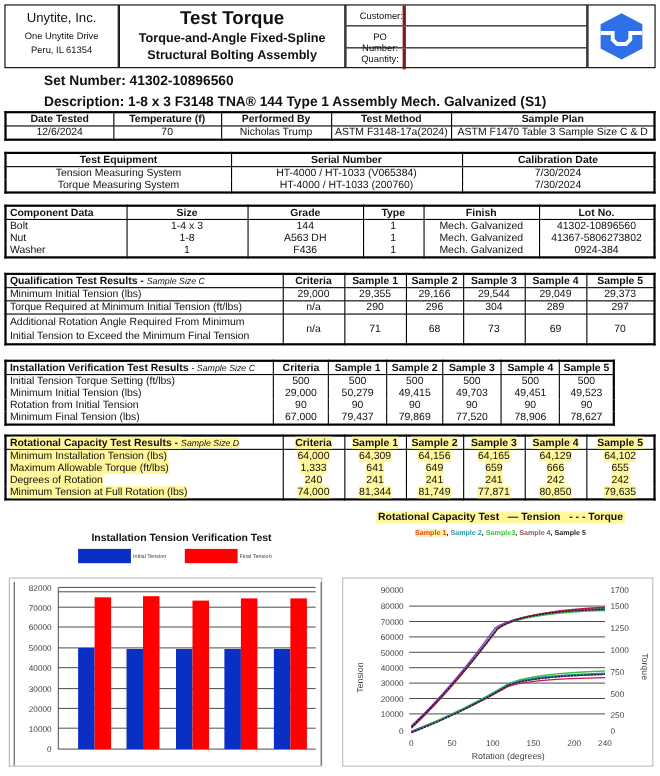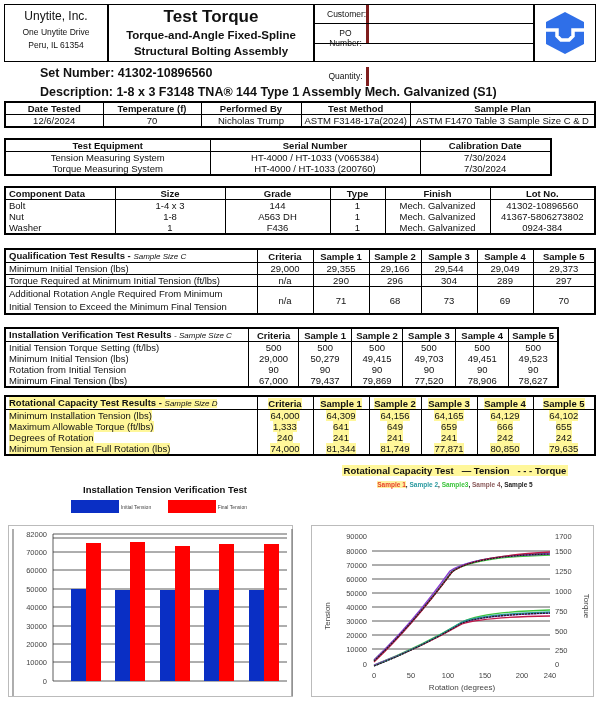--- a/index.html
+++ b/index.html
@@ -15,21 +15,21 @@
   .hl { background: #fff79a; }
   .hdr-box { position: absolute; border: 1.5px solid #000; }
   .company { left: 4px; top: 4px; width: 104px; height: 58px; text-align: center; font-size: 10px; padding-top: 4px; }
   .company .name { font-size: 12px; margin-bottom: 3px; }
   .company .line { font-size: 8.5px; line-height: 13px; }
   .title-box { left: 108px; top: 4px; width: 206px; height: 58px; text-align: center; }
   .title-box .t1 { font-size: 17px; font-weight: bold; margin-top: 2px; }
   .title-box .t2 { font-size: 11.5px; font-weight: bold; line-height: 16px; }
   .cust-box { left: 314px; top: 4px; width: 220px; height: 58px; }
   .cust-row { display: flex; height: 19.3px; border-bottom: 1px solid #000; }
-  .cust-row:last-child { border-bottom: none; margin-top: 23px; }
+  .cust-row:last-child { border-bottom: none; }
   .cust-label { width: 54px; border-right: 3px solid #7f1d1d; text-align: center; font-size: 8.5px; padding: 4px 2px 0 12px; }
   .cust-val { flex: 1; }
   .logo-box { left: 534px; top: 4px; width: 62px; height: 58px; display: flex; align-items: center; justify-content: center; }
   .setnum { left: 40px; top: 66px; font-size: 12.5px; font-weight: bold; }
   .desc { left: 40px; top: 85px; font-size: 12.5px; font-weight: bold; }
   .sub { font-style: italic; font-weight: normal; font-size: 8px; }
   .chart-title { font-size: 9.5px; font-weight: bold; text-align: center; }
   .leg-swatch { display: inline-block; width: 48px; height: 13px; vertical-align: middle; }
   .leg-label { font-size: 5px; color: #444; vertical-align: middle; margin: 0 12px 0 2px; }
   .chart-frame { position: absolute; border: 1px solid #bbb; background: #fff; }
@@ -89,21 +89,21 @@
   <tr>
     <td class="c">12/6/2024</td>
     <td class="c">70</td>
     <td class="c">Nicholas Trump</td>
     <td class="c">ASTM F3148-17a(2024)</td>
     <td class="c">ASTM F1470 Table 3 Sample Size C &amp; D</td>
   </tr>
 </tbody>
   </table>
 
-<table class="outer" style="left:4px; top:138px; width:548px;">
+<table class="outer" style="left:4px; top:138px; width:592px;">
   <tbody>
       <tr>
     <th style="width:205px">Test Equipment</th>
     <th style="width:210px">Serial Number</th>
     <th>Calibration Date</th>
   </tr>
   <tr class="nob">
     <td class="c">Tension Measuring System</td>
     <td class="c">HT-4000 / HT-1033 (V065384)</td>
     <td class="c">7/30/2024</td>

